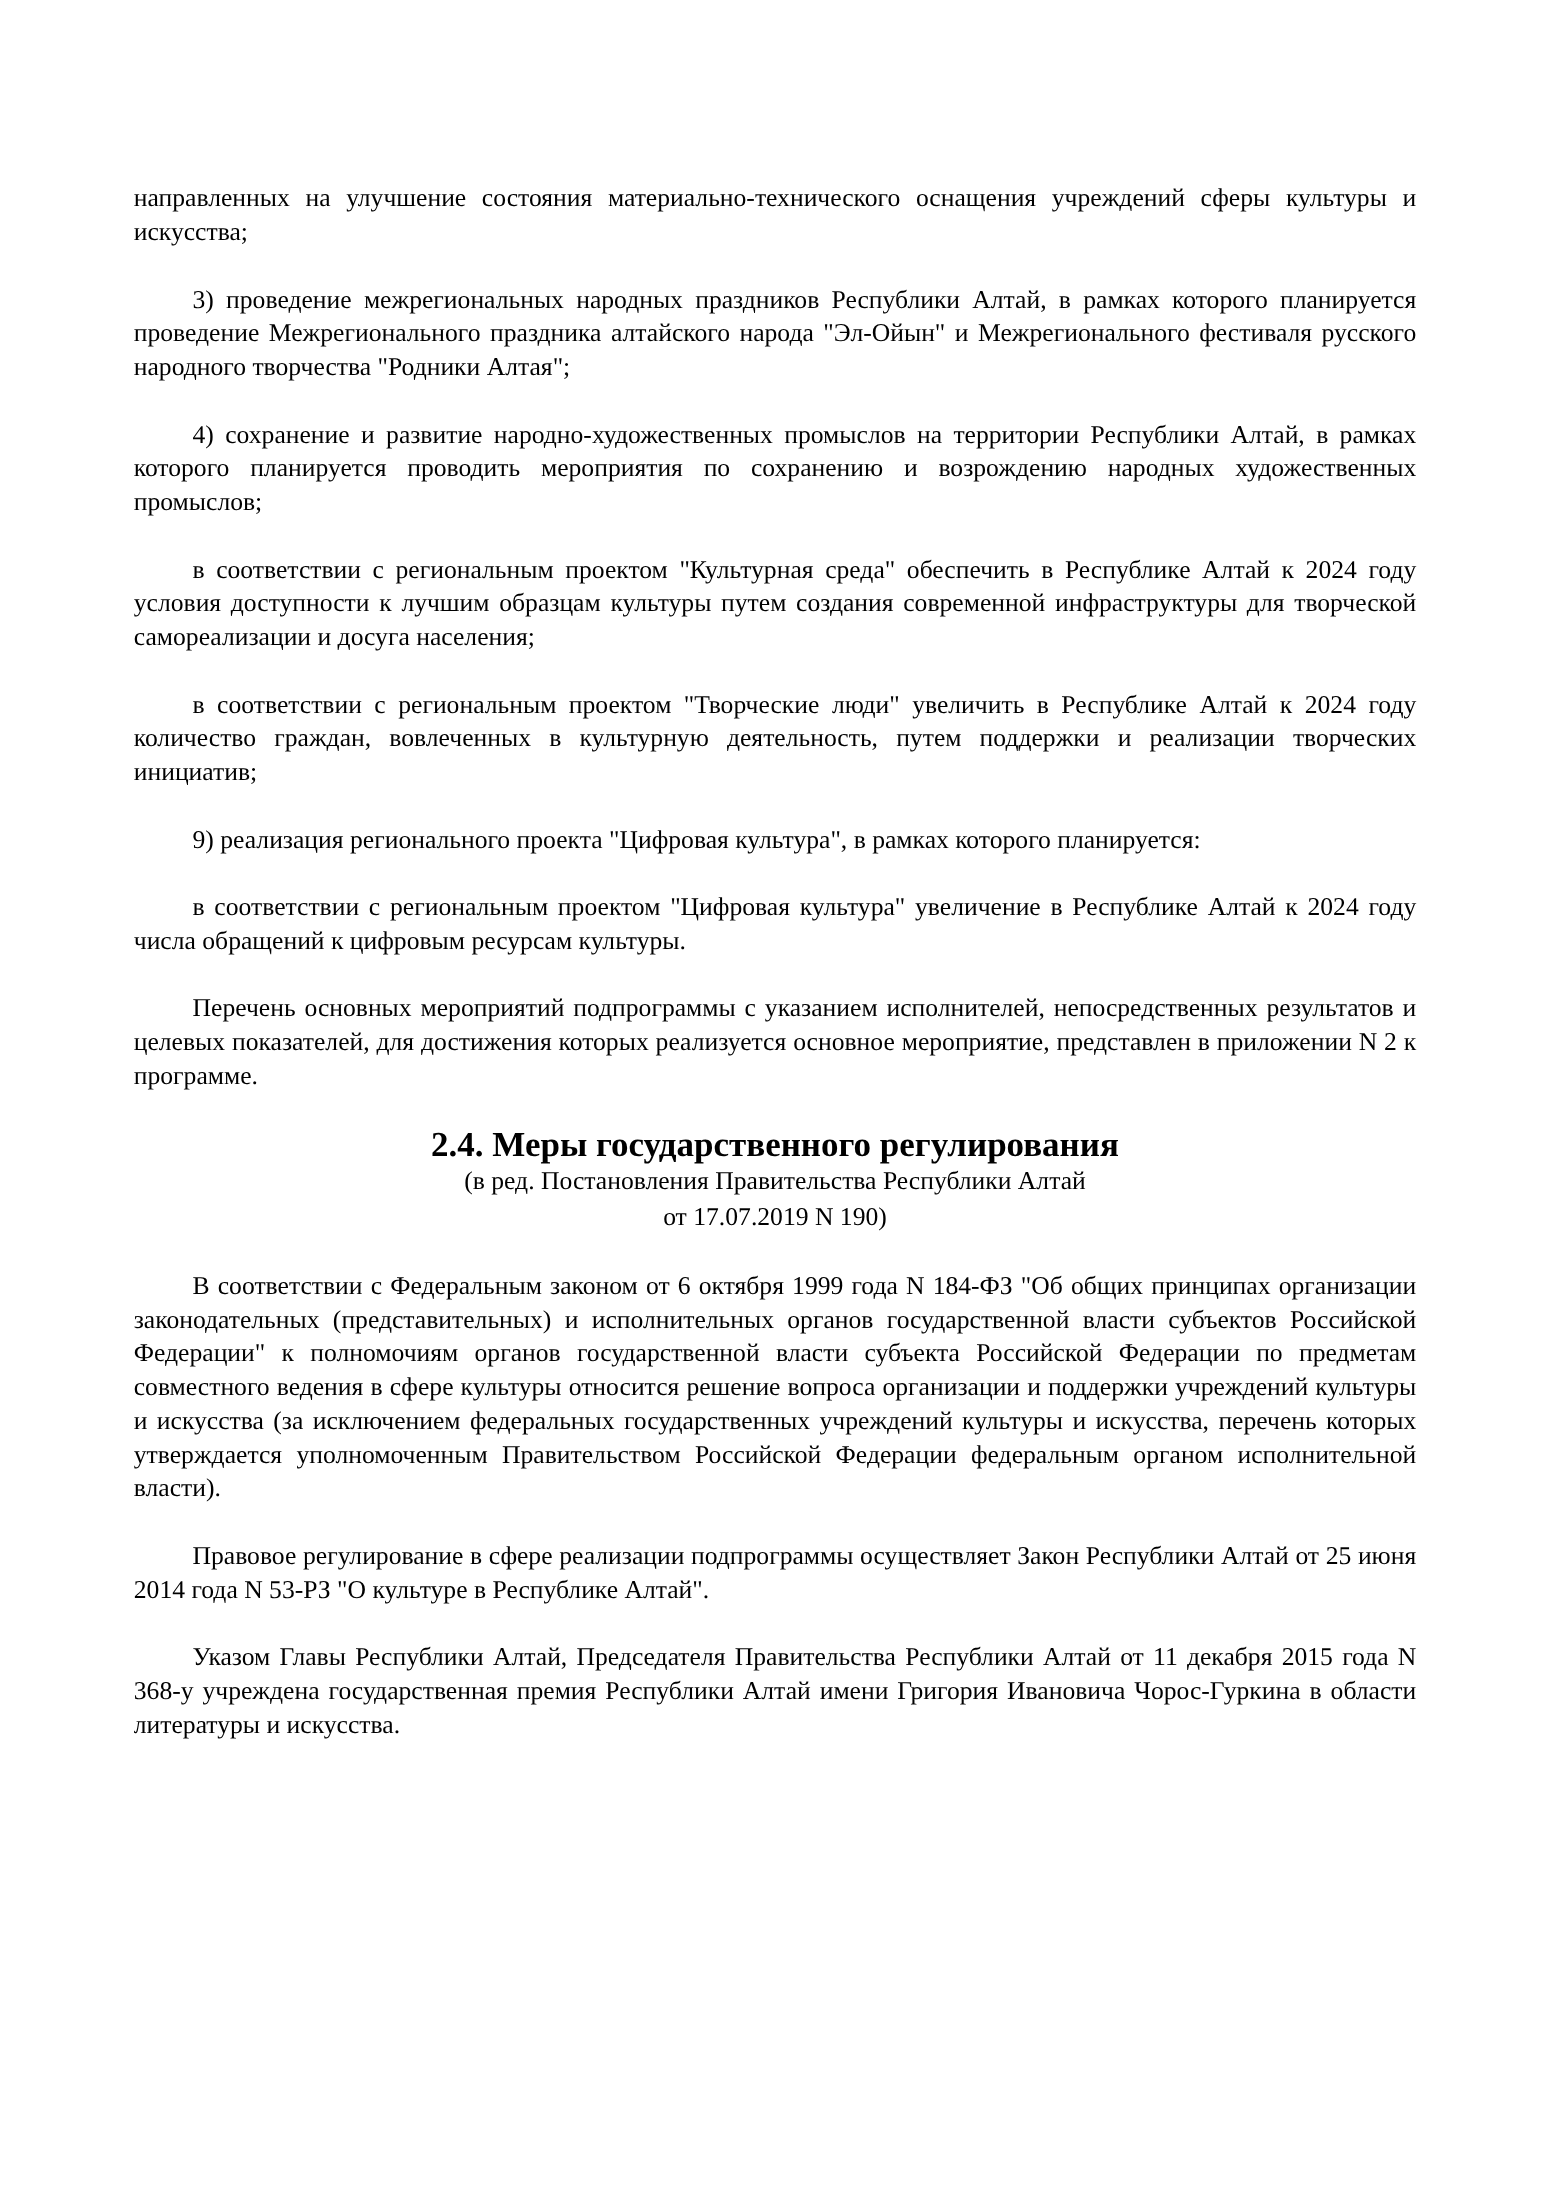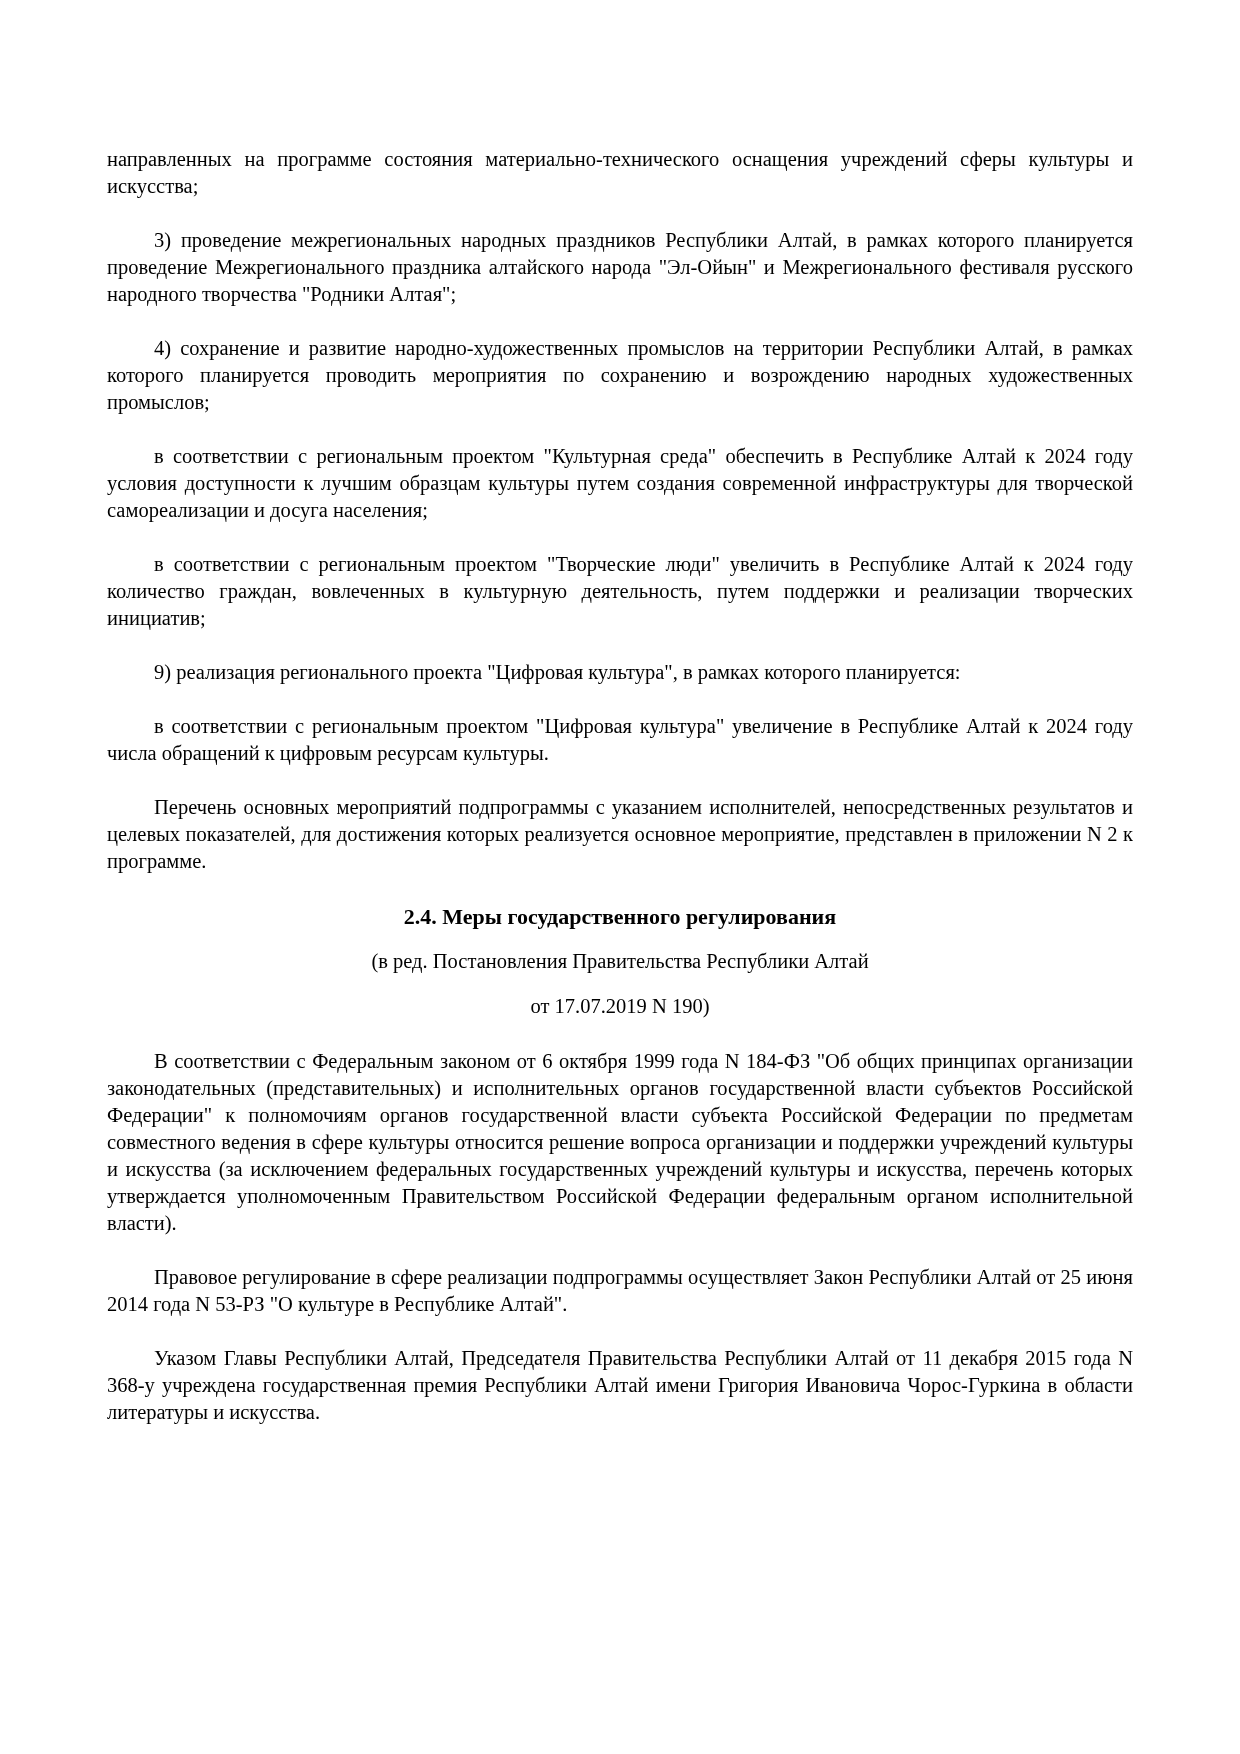--- a/index.html
+++ b/index.html
@@ -23,40 +23,40 @@
   .para {
     margin: 0 0 27px 0;
     text-align: justify;
     text-indent: 47px;
   }
   .para.no-indent {
     text-indent: 0;
   }
   .heading {
     margin: 0;
-    font-size: 22px;
+    font-size: 28px;
     font-weight: bold;
     text-align: center;
     line-height: 29px;
   }
   .center-line {
-    margin: 16px;
+    margin: 0;
     text-align: center;
     line-height: 29px;
   }
   .heading-block {
     margin: 0 0 27px 0;
   }
 </style>
 </head>
 <body>
 
 <div class="page">
 
-  <p class="para no-indent">направленных на программе состояния материально-технического оснащения учреждений сферы культуры и искусства;</p>
+  <p class="para no-indent">направленных на улучшение состояния материально-технического оснащения учреждений сферы культуры и искусства;</p>
 
   <p class="para">3) проведение межрегиональных народных праздников Республики Алтай, в рамках которого планируется проведение Межрегионального праздника алтайского народа "Эл-Ойын" и Межрегионального фестиваля русского народного творчества "Родники Алтая";</p>
 
   <p class="para">4) сохранение и развитие народно-художественных промыслов на территории Республики Алтай, в рамках которого планируется проводить мероприятия по сохранению и возрождению народных художественных промыслов;</p>
 
 
   <p class="para">в соответствии с региональным проектом "Культурная среда" обеспечить в Республике Алтай к 2024 году условия доступности к лучшим образцам культуры путем создания современной инфраструктуры для творческой самореализации и досуга населения;</p>
 
 
   <p class="para">в соответствии с региональным проектом "Творческие люди" увеличить в Республике Алтай к 2024 году количество граждан, вовлеченных в культурную деятельность, путем поддержки и реализации творческих инициатив;</p>

